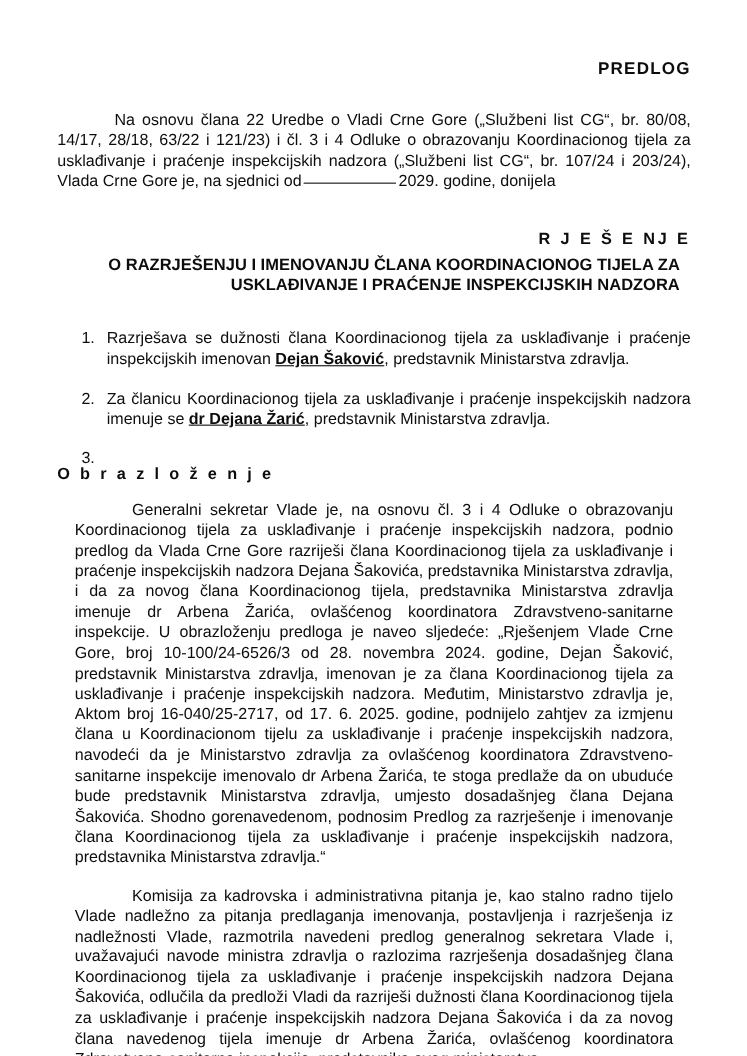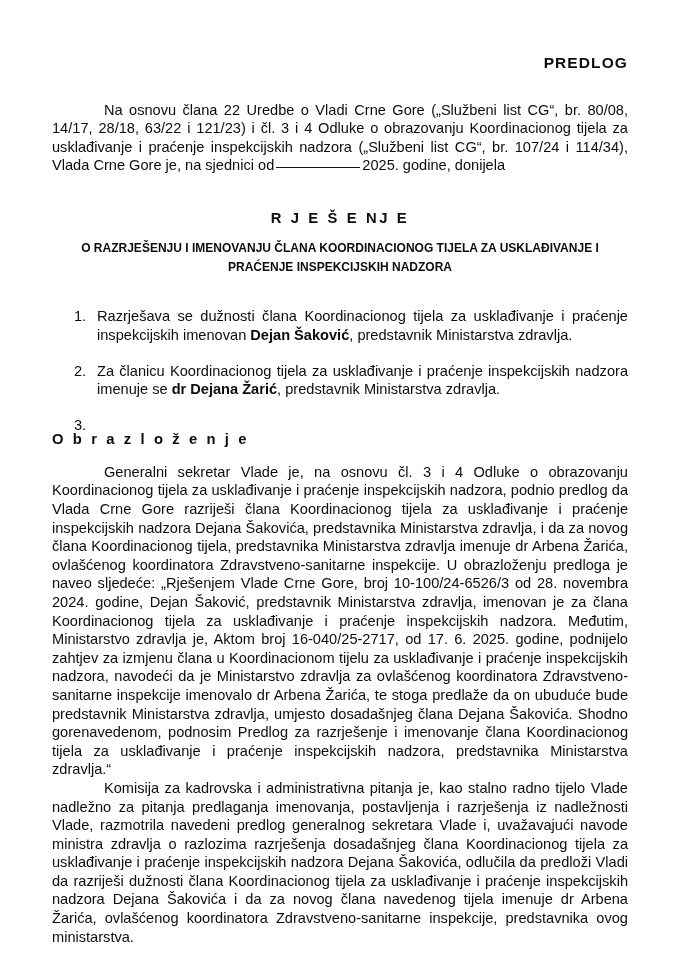--- a/index.html
+++ b/index.html
@@ -59,34 +59,34 @@
     display: inline-block;
     width: 84px;
     border-bottom: 1.4px solid #111;
     vertical-align: 2px;
     margin: 0 2px;
   }
 
   
   .title-block {
     margin-top: 34px;
-    text-align: center;
+    text-align: right;
   }
   .title-main {
     font-size: 14.8px;
     font-weight: bold;
     letter-spacing: 2.6px;
     line-height: 1.25;
     margin: 0 0 4px 0;
   }
   .title-sub {
-    font-size: 12px;
+    font-size: 15px;
     font-weight: bold;
     line-height: 19px;
-    margin: 12px;
+    margin: 0;
     padding: 0 10px;
   }
 
   
   .items {
     margin: 30px 0 0 0;
     padding: 0;
     list-style: none;
   }
   .item {
@@ -100,54 +100,54 @@
   .item:last-child { margin-bottom: 0; }
   .item .num {
     position: absolute;
     left: 22px;
     top: 0;
     width: 24px;
     font-size: 14.6px;
     line-height: 18.6px;
     text-align: left;
   }
-  .item b { font-weight: bold; }
+  .item b { font-weight: bold; text-decoration: underline; }
 
   
   .expl-heading {
     font-size: 14.8px;
     font-weight: bold;
     letter-spacing: 2.6px;
     margin: 32px 0 16px 0;
   }
   .expl-p {
     font-size: 14.6px;
     line-height: 18.6px;
     text-align: justify;
     text-indent: 52px;
-    margin: 0;
+    margin: 16px;
     hyphens: none;
     word-spacing: 0;
   }
   .expl-p + .expl-p { margin-top: 0; }
 
   
   .expl-p.stretch {
     text-align: justify;
   }
 </style>
 </head>
 <body>
 
 <div class="page">
   <div class="content">
 
     <div class="doc-kicker">PREDLOG</div>
 
-    <p class="intro"><span>Na osnovu člana 22 Uredbe o Vladi Crne Gore („Službeni list CG“, br. 80/08, 14/17, 28/18, 63/22 i 121/23) i čl. 3 i 4 Odluke o obrazovanju Koordinacionog tijela za usklađivanje i praćenje inspekcijskih nadzora („Službeni list CG“, br. 107/24 i 114/34), Vlada Crne Gore je, na sjednici od</span><span class="blank-line"></span><span>2025. godine, donijela</span></p>
+    <p class="intro"><span>Na osnovu člana 22 Uredbe o Vladi Crne Gore („Službeni list CG“, br. 80/08, 14/17, 28/18, 63/22 i 121/23) i čl. 3 i 4 Odluke o obrazovanju Koordinacionog tijela za usklađivanje i praćenje inspekcijskih nadzora („Službeni list CG“, br. 107/24 i 203/24), Vlada Crne Gore je, na sjednici od</span><span class="blank-line"></span><span>2029. godine, donijela</span></p>
 
     <div class="title-block">
       <div class="title-main">R J E Š E NJ E</div>
       <div class="title-sub">O RAZRJEŠENJU I IMENOVANJU ČLANA KOORDINACIONOG TIJELA ZA USKLAĐIVANJE I PRAĆENJE INSPEKCIJSKIH NADZORA</div>
     </div>
 
     <ol class="items">
 
       <li class="item">
         <span class="num">1.</span><span>Razrješava se dužnosti člana Koordinacionog tijela za usklađivanje i praćenje inspekcijskih imenovan </span><b>Dejan Šaković</b><span>, predstavnik Ministarstva zdravlja.</span>

